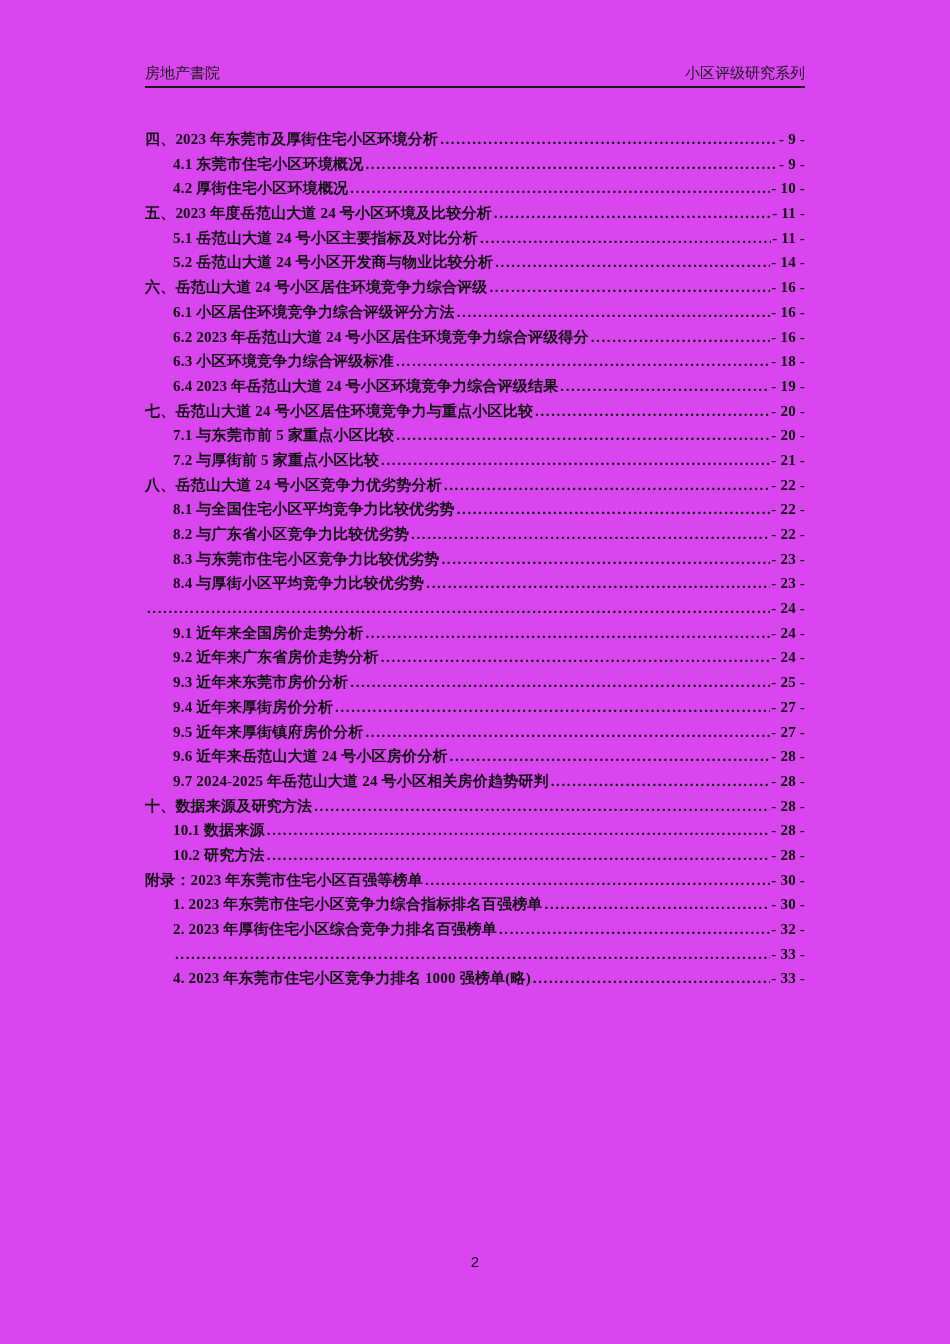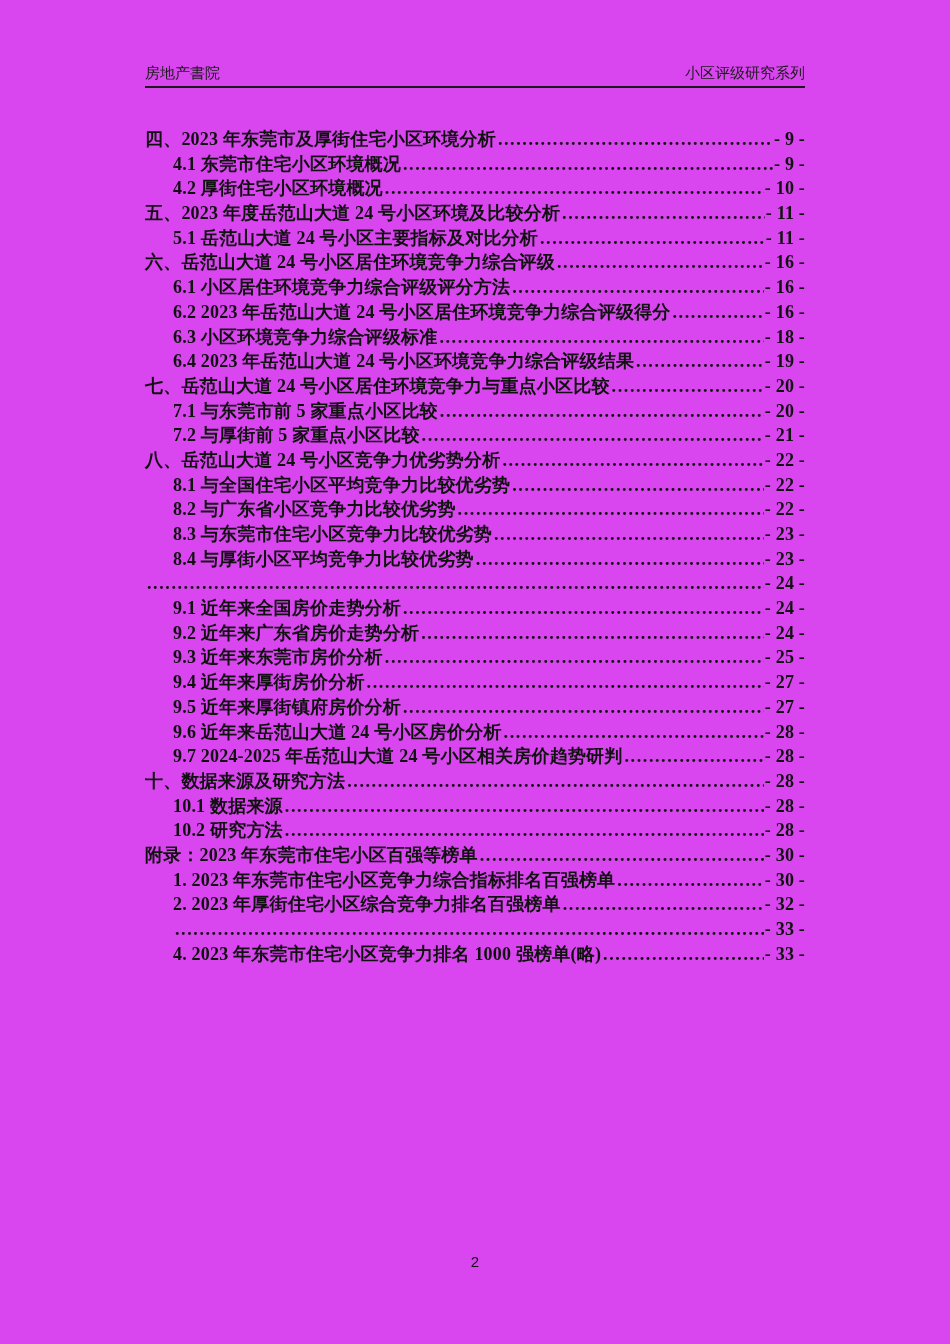--- a/index.html
+++ b/index.html
@@ -26,21 +26,21 @@
     font-size: 15px;
     line-height: 18px;
     color: #1a1a1a;
   }
   .header-rule {
     border-bottom: 2.5px solid #1a1a1a;
     margin-top: 4px;
   }
   .toc {
     margin-top: 39px;
-    font-size: 18px;
+    font-size: 15px;
     font-weight: 600;
     letter-spacing: 0.2px;
   }
   .toc-row {
     display: flex;
     align-items: baseline;
     line-height: 24.68px;
     white-space: nowrap;
     cursor: pointer;
   }
@@ -107,20 +107,25 @@
       <div class="toc-row level-0">
         <span class="toc-text">五、2023 年度岳范山大道 24 号小区环境及比较分析</span>
         <span class="toc-dots"></span>
         <span class="toc-page">- 11 -</span>
       </div>
       <div class="toc-row level-1">
         <span class="toc-text">5.1 岳范山大道 24 号小区主要指标及对比分析</span>
         <span class="toc-dots"></span>
         <span class="toc-page">- 11 -</span>
       </div>
+      <div class="toc-row level-1">
+        <span class="toc-text">5.2 岳范山大道 24 号小区开发商与物业比较分析</span>
+        <span class="toc-dots"></span>
+        <span class="toc-page">- 14 -</span>
+      </div>
       <div class="toc-row level-0">
         <span class="toc-text">六、岳范山大道 24 号小区居住环境竞争力综合评级</span>
         <span class="toc-dots"></span>
         <span class="toc-page">- 16 -</span>
       </div>
       <div class="toc-row level-1">
         <span class="toc-text">6.1 小区居住环境竞争力综合评级评分方法</span>
         <span class="toc-dots"></span>
         <span class="toc-page">- 16 -</span>
       </div>

